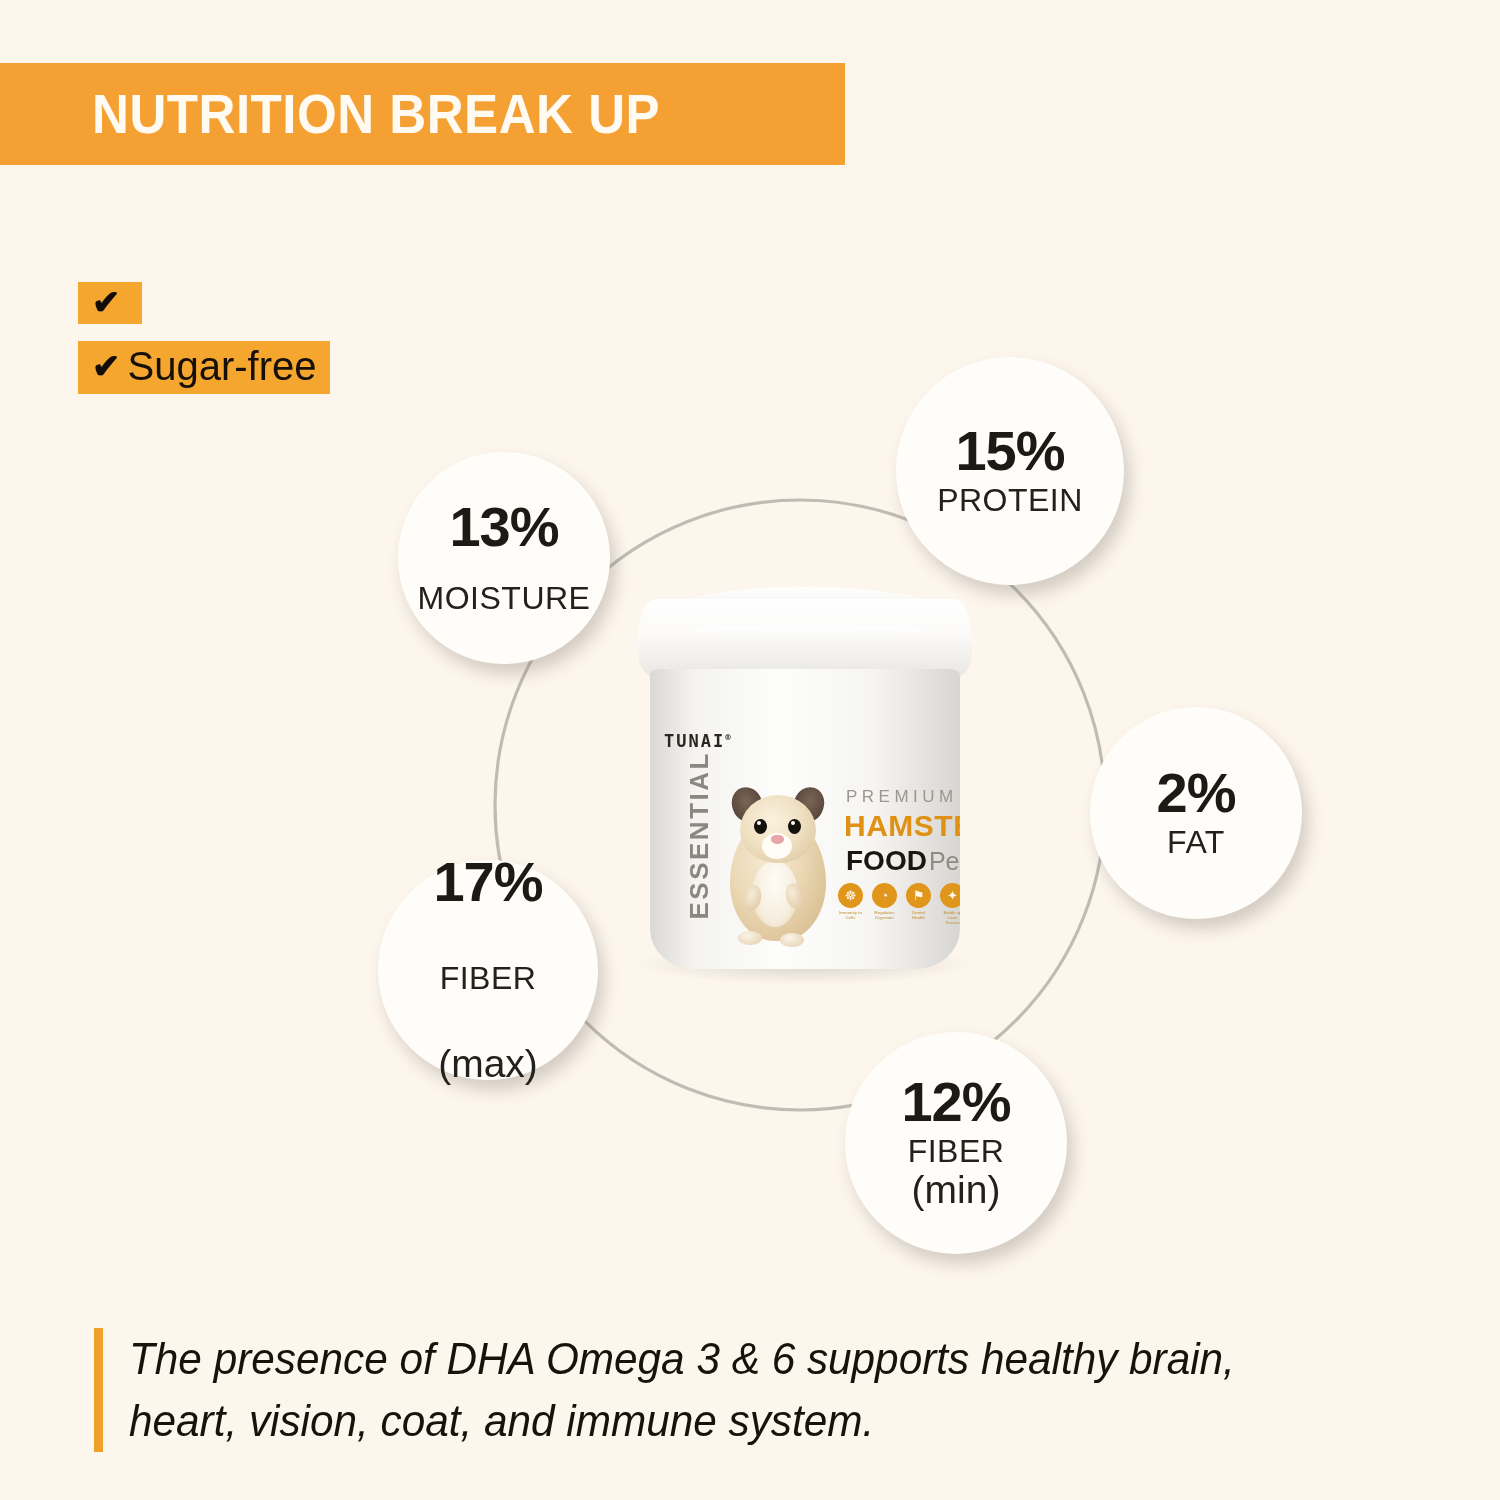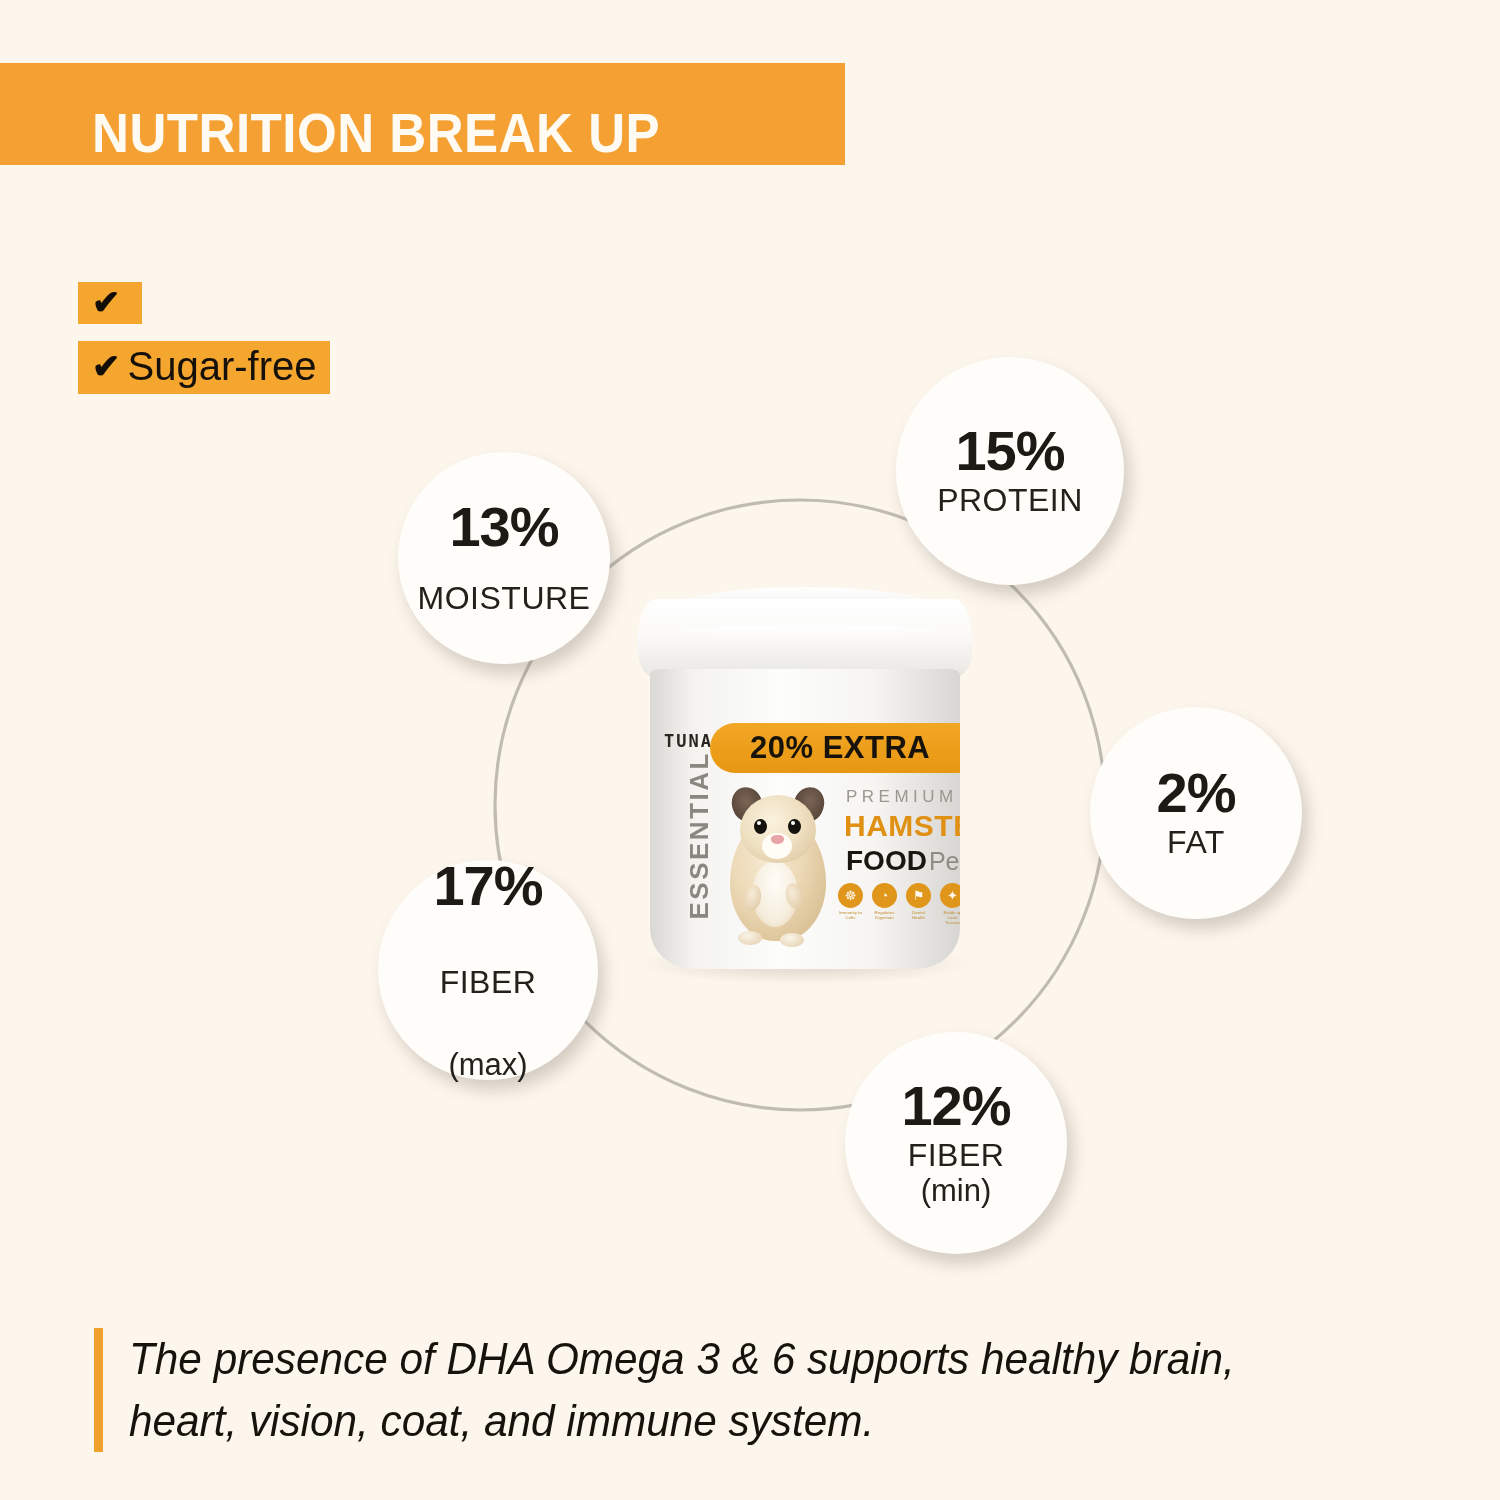--- a/index.html
+++ b/index.html
@@ -15,21 +15,21 @@
 
   
   .header-bar {
     position: absolute;
     left: 0;
     top: 63px;
     width: 845px;
     height: 102px;
     background: #f5a033;
     display: flex;
-    align-items: flex-end;
+    align-items: center;
     padding-left: 92px;
   }
   .header-title {
     color: #fffaf2;
     font-size: 55px;
     font-weight: bold;
     letter-spacing: 0.5px;
     font-family: "Liberation Sans Narrow", "Liberation Sans", sans-serif;
     transform: scaleX(0.93);
     transform-origin: left center;
@@ -88,21 +88,21 @@
     letter-spacing: -1px;
   }
   .bubble-label {
     font-size: 32px;
     color: #24211c;
     line-height: 1.12;
     letter-spacing: 0.5px;
     margin-top: 4px;
   }
   .bubble-sub {
-    font-size: 31px;
+    font-size: 39px;
     color: #24211c;
     line-height: 1.1;
   }
 
   #bub-protein  { left: 896px;  top: 357px;  width: 228px; height: 228px; }
   #bub-moisture { left: 398px;  top: 452px;  width: 212px; height: 212px; gap: 22px; }
   #bub-fat      { left: 1090px; top: 707px;  width: 212px; height: 212px; }
   #bub-fibermax { left: 378px;  top: 860px;  width: 220px; height: 220px; gap: 47px; }
   #bub-fibermin { left: 845px;  top: 1032px; width: 222px; height: 222px; }
 
@@ -369,23 +369,20 @@
   <div class="lid">
     <div class="lid-shine"></div>
   </div>
 
   <div class="body-tub">
 
     <div class="brand">
       <span>TUNAI</span><span class="brand-r">®</span>
     </div>
 
-    <div class="banner">
-      <span class="banner-text">20% EXTRA</span>
-    </div>
 
     <div class="essential">ESSENTIAL</div>
 
     <div class="hamster">
       <div class="h-body"></div>
       <div class="h-chest"></div>
       <div class="h-foot l"></div>
       <div class="h-foot r"></div>
       <div class="h-paw l"></div>
       <div class="h-paw r"></div>

